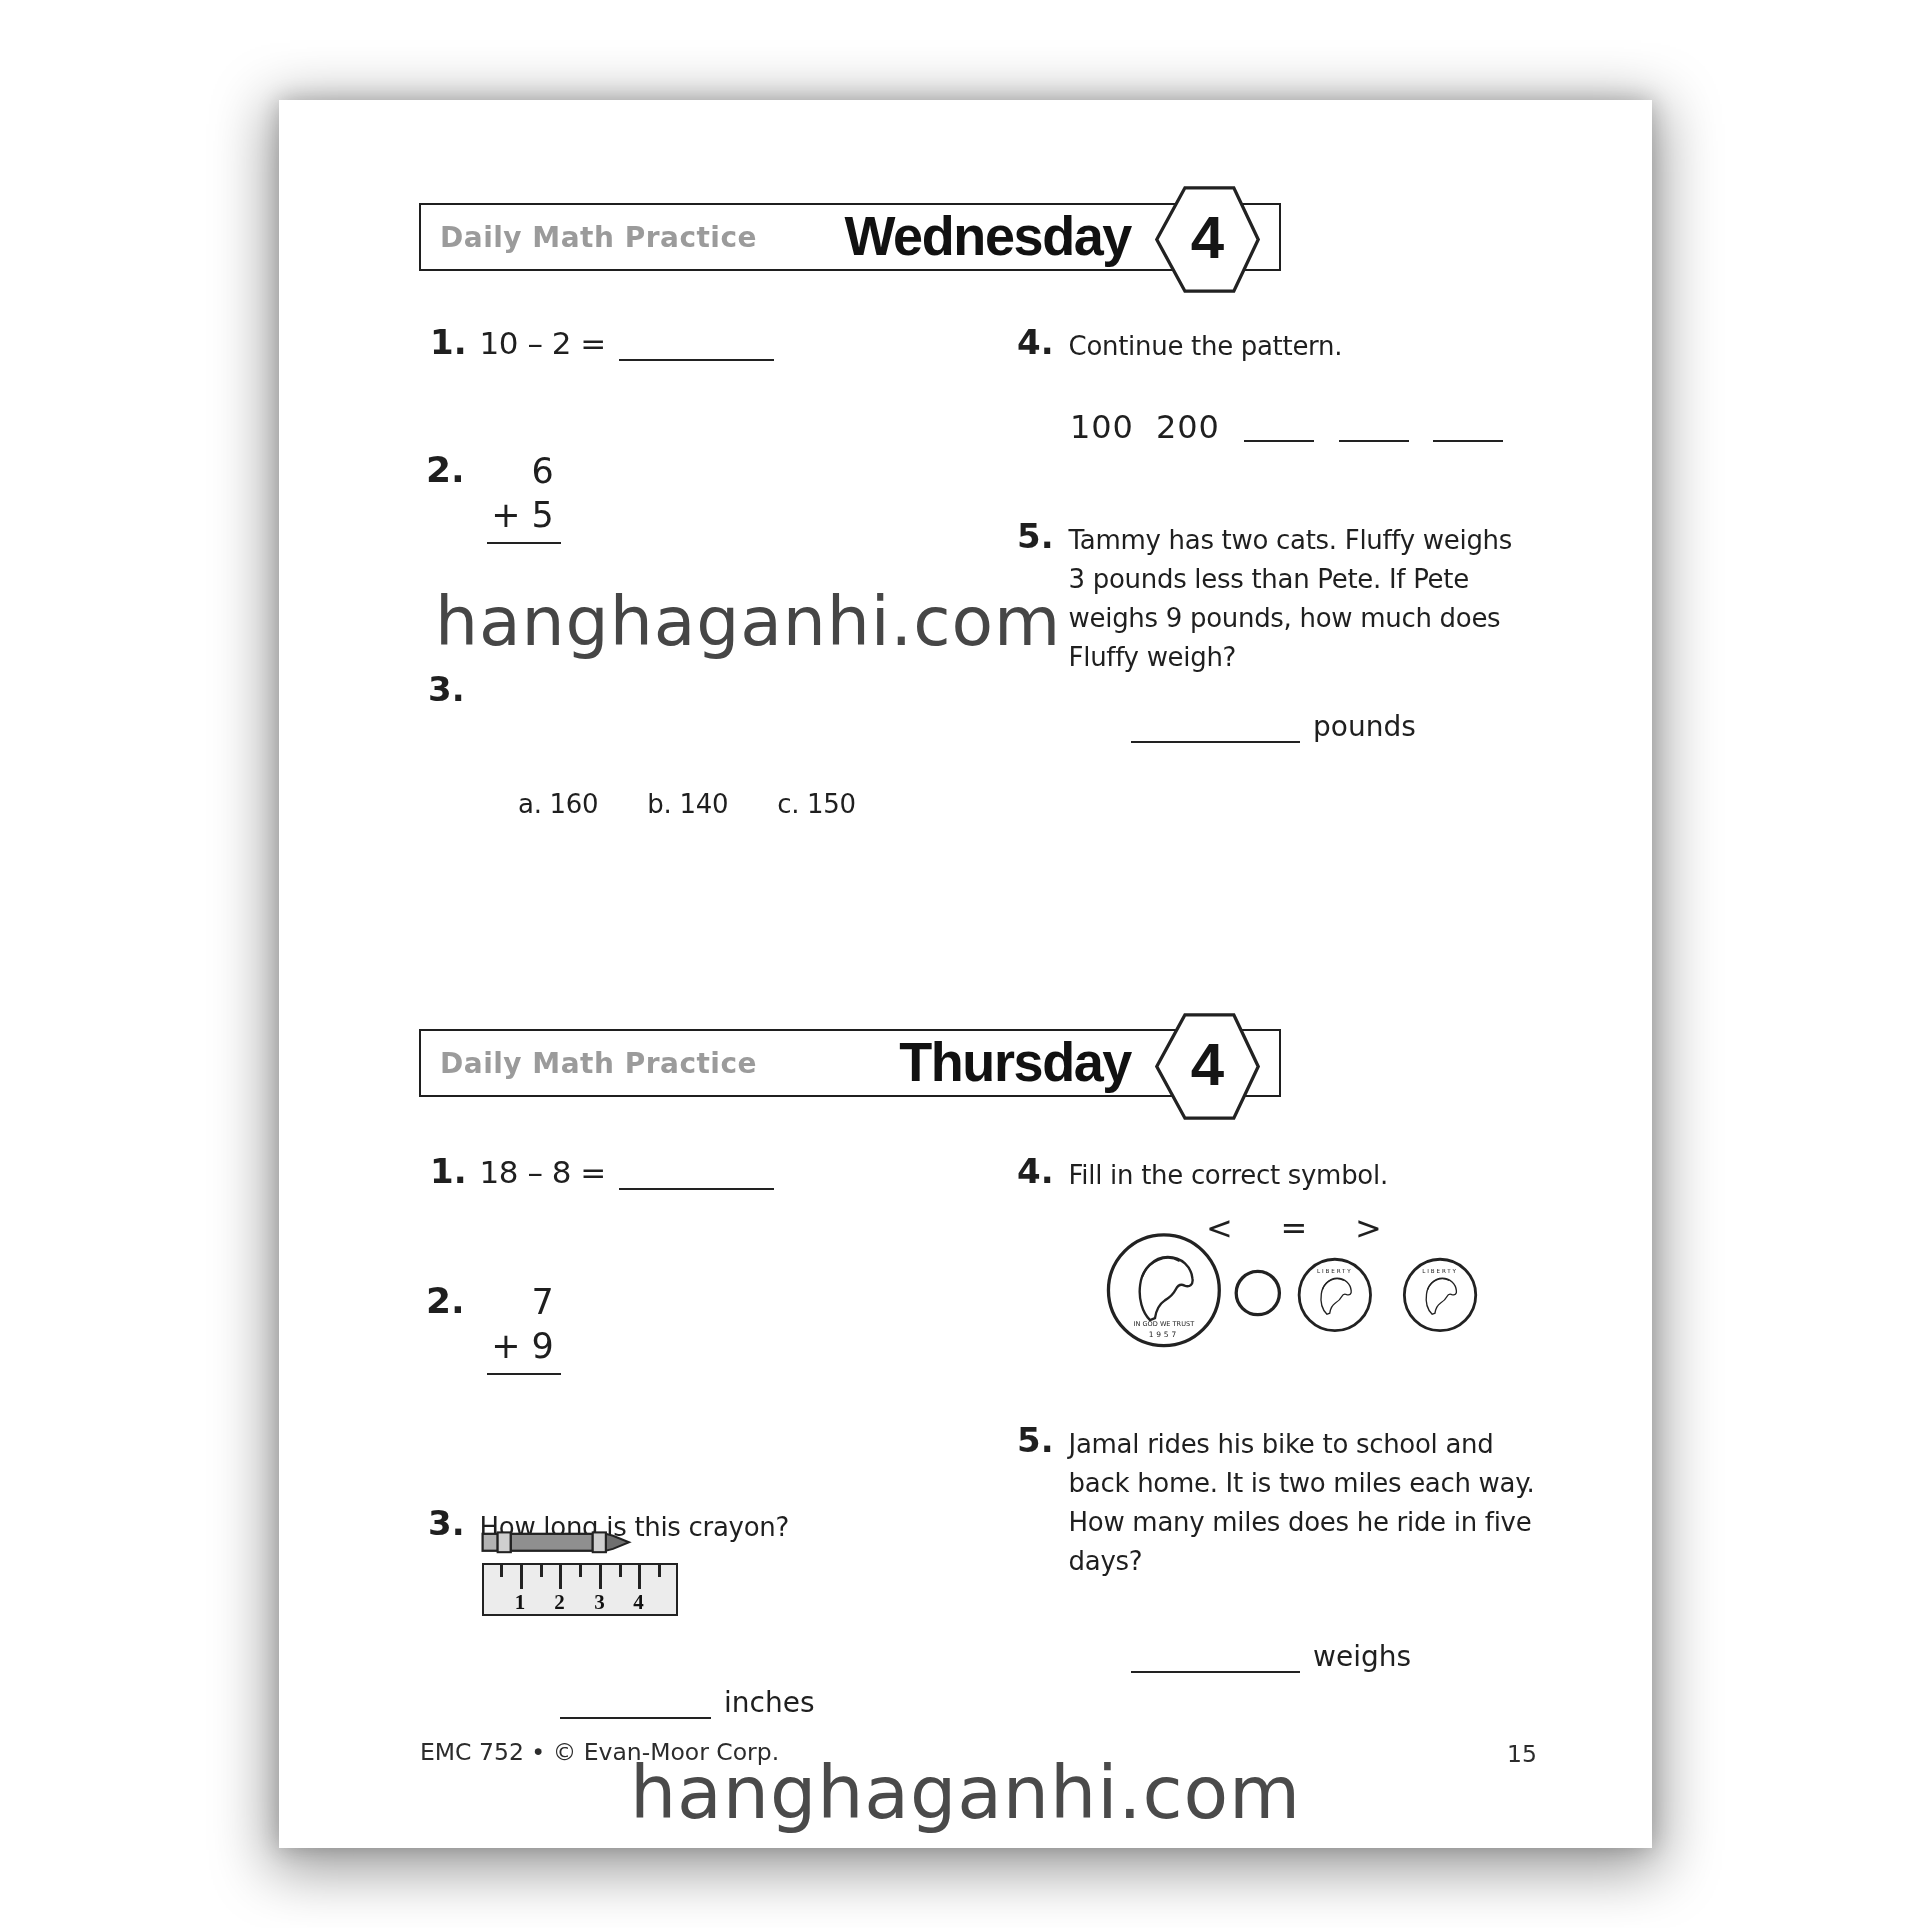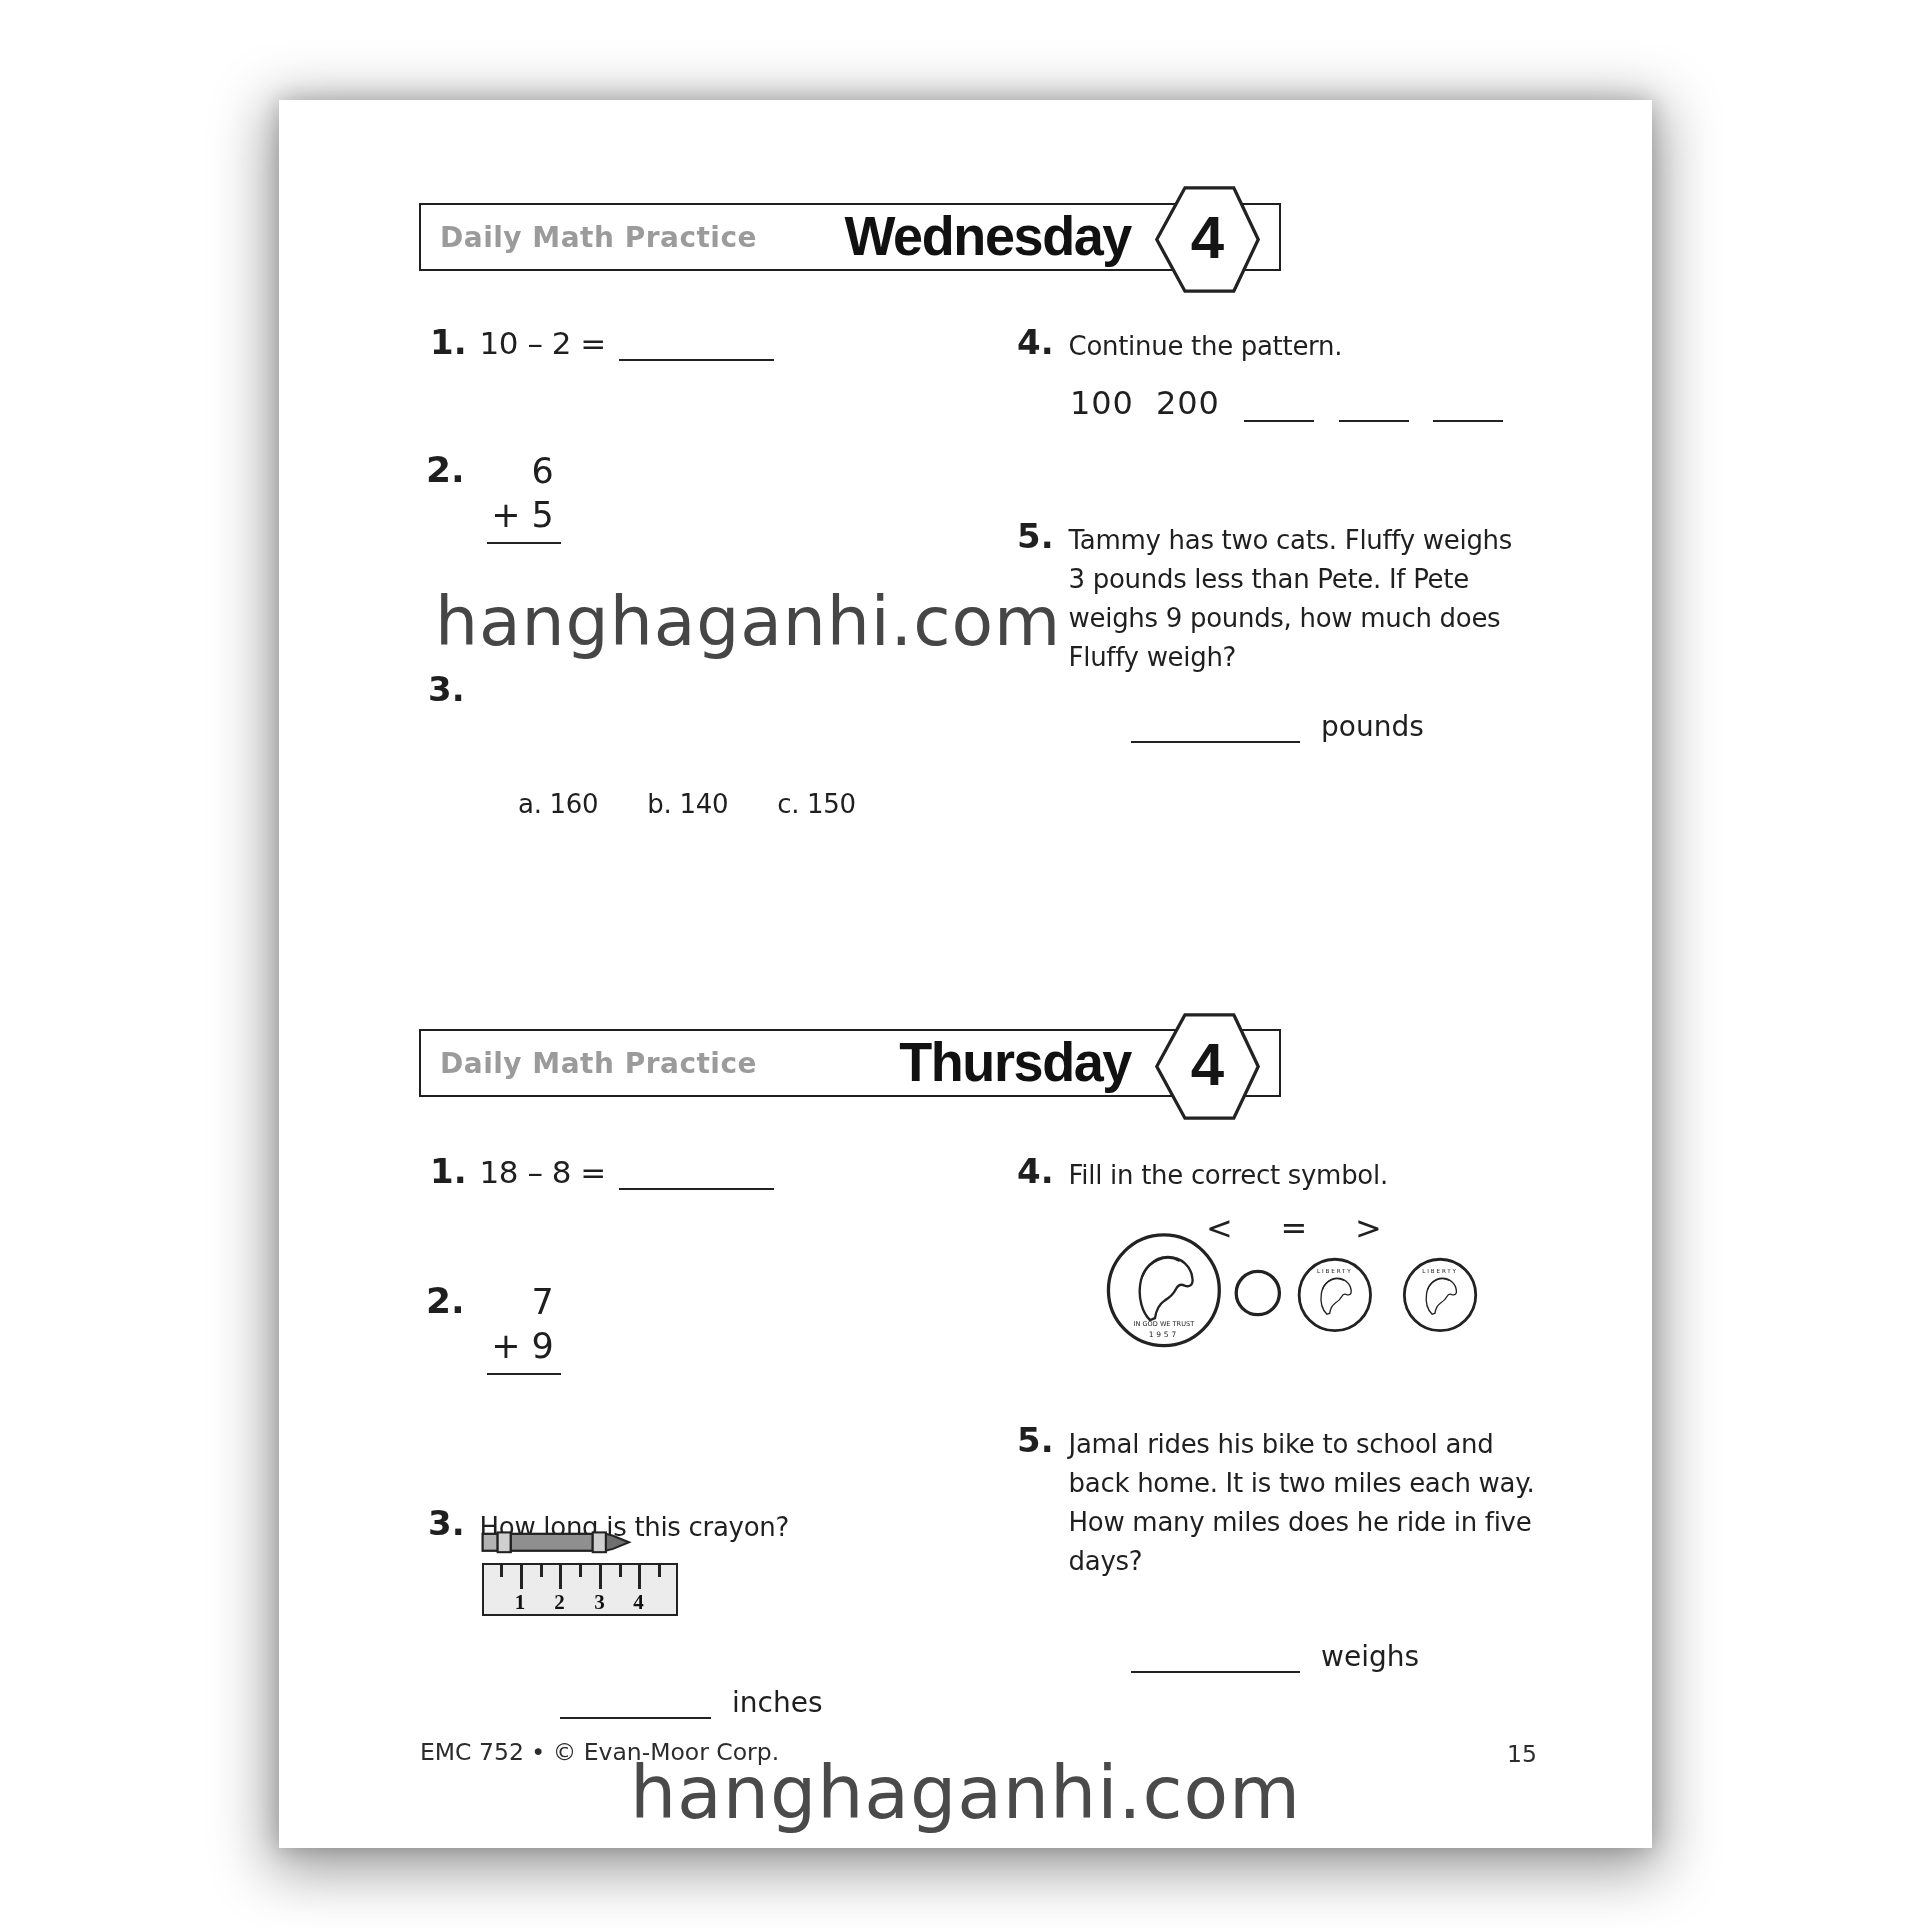--- a/index.html
+++ b/index.html
@@ -42,21 +42,21 @@
   .blank.b180{width:169px;height:28px;}
   .blank.b160{width:151px;height:28px;}
   .blank.b74{width:70px;height:28px;}
   .vadd{position:absolute;display:flex;gap:22.6px;align-items:flex-start;}
   .vcol{font-size:35px;line-height:1.25;text-align:right;border-bottom:2.8px solid #222;padding:0 7.5px 4.7px 3.8px;min-width:45px;}
   .vtop{display:block;}
   .vbot{display:block;}
   .opts{position:absolute;display:flex;gap:49px;font-size:26px;letter-spacing:-0.3px;}
   .patrow{position:absolute;display:flex;align-items:flex-end;gap:24.5px;}
   .patgiven{font-size:32px;letter-spacing:0.9px;white-space:pre;}
-  .ansrow{position:absolute;display:flex;align-items:flex-end;gap:21px;font-size:28px;}
+  .ansrow{position:absolute;display:flex;align-items:flex-end;gap:13px;font-size:28px;}
   .sym{position:absolute;font-size:32px;letter-spacing:15px;word-spacing:7.5px;}
   .wm-mid{position:absolute;left:156px;top:482px;font-size:68px;color:#464646;letter-spacing:0.9px;}
   .wm-bot{position:absolute;left:0;top:1650px;width:100%;text-align:center;font-size:73px;color:#4a4a4a;letter-spacing:0.9px;}
   .foot{position:absolute;top:1638px;font-size:23.5px;color:#2c2c2c;}
   .foot.left{left:141px;}
   .foot.pg{left:1228px;top:1640px;}
   
   .ruler{position:absolute;left:203px;top:1463px;width:196px;height:53px;background:#ececec;border:2.8px solid #222;box-sizing:border-box;}
   .tick{position:absolute;top:0;width:2.8px;background:#222;}
   .tick.long{height:23.5px;}
@@ -80,21 +80,21 @@
   <div class="exprrow" style="left:151px;top:224px;">
     <span class="pnum">1.</span>
     <span class="expr">10 – 2 =</span>
     <span class="blank b165"></span>
   </div>
 
   <div class="prob" style="left:738px;top:224px;">
     <span class="pnum">4.</span>
     <span class="ptext">Continue the pattern.</span>
   </div>
-  <div class="patrow" style="left:791px;top:284px;">
+  <div class="patrow" style="left:791px;top:308px;align-items:center;">
     <span class="patgiven">100  200</span>
     <span class="blank b74"></span>
     <span class="blank b74"></span>
     <span class="blank b74"></span>
   </div>
 
   <div class="vadd" style="left:147px;top:350px;">
     <span class="pnum" style="font-size:36px;">2.</span>
     <span class="vcol">
       <span class="vtop">6</span>

